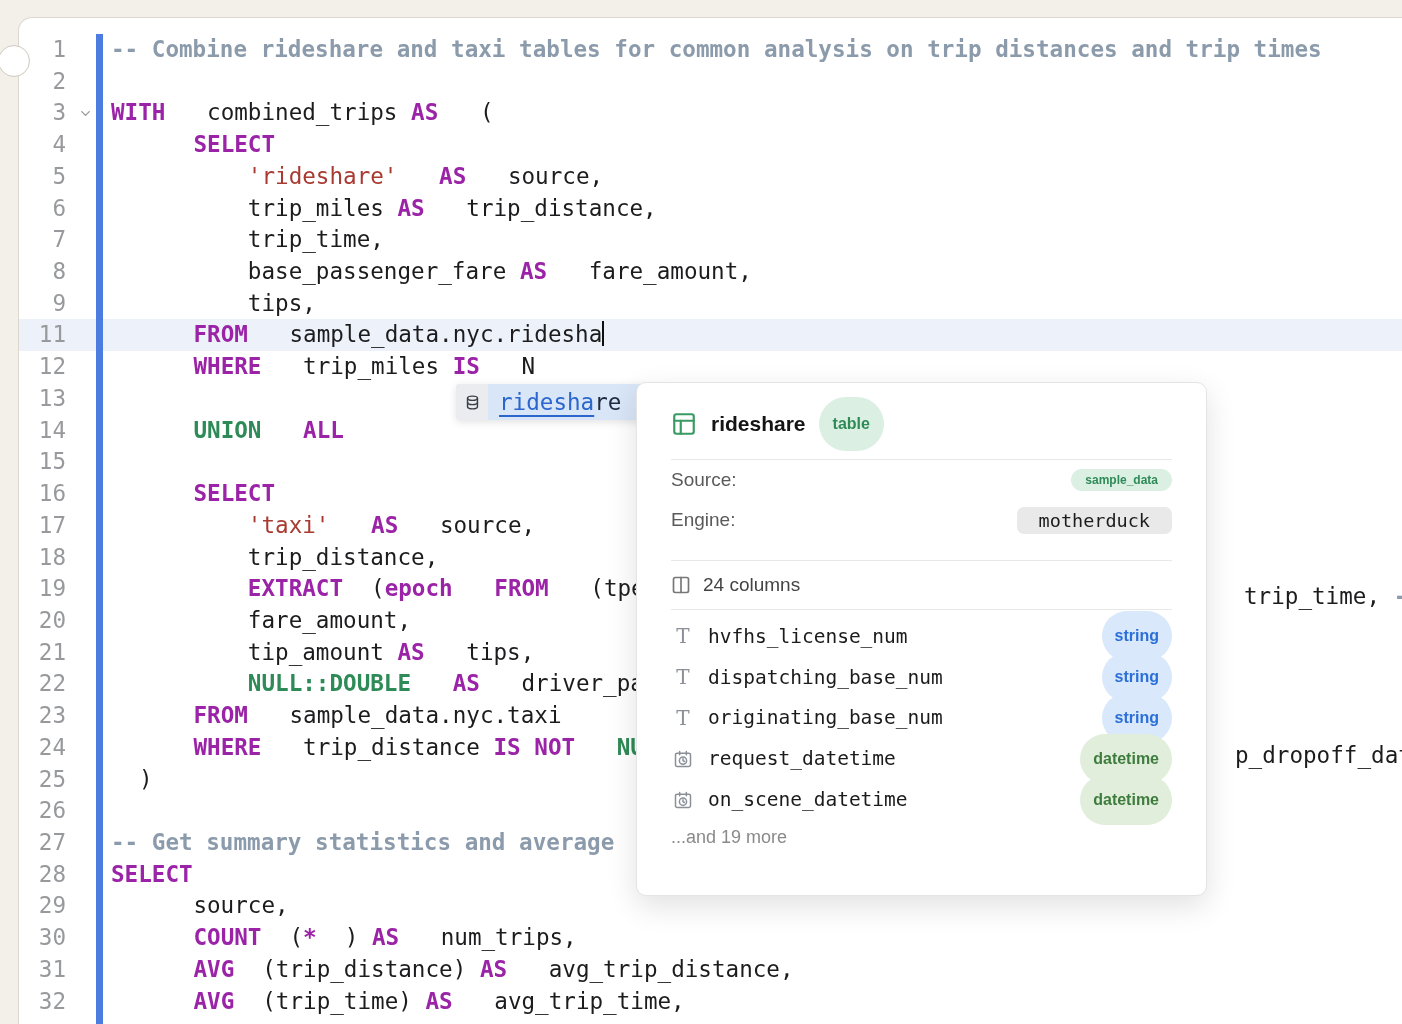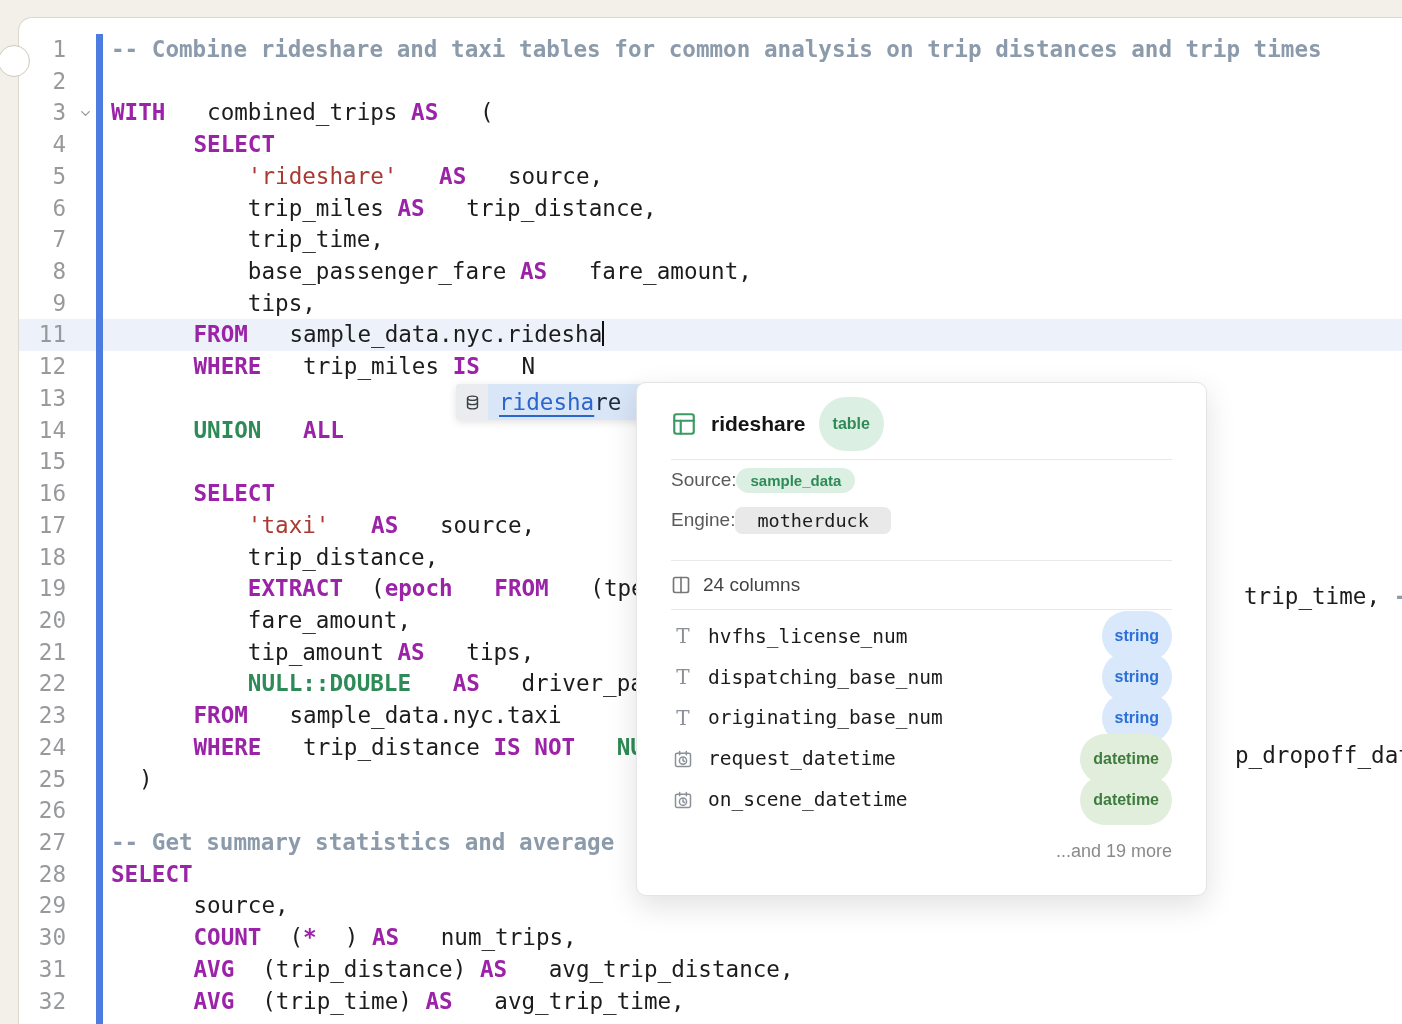--- a/index.html
+++ b/index.html
@@ -64,37 +64,37 @@
     box-shadow:0 10px 30px rgba(0,0,0,0.12);
     padding:0 34px;box-sizing:border-box;color:#141414;
   }
   .pp-header{display:flex;align-items:center;margin-top:26px;height:30px;}
   .pp-title{font-size:21px;font-weight:bold;color:#141414;margin-left:14px;}
   .pp-type-badge{
     margin-left:13px;background:#dcefe3;color:#2e8b57;font-weight:bold;font-size:16px;
     padding:18px 14px;border-radius:999px;
   }
   .pp-hr{height:1px;background:#e8e8e8;border:none;margin:20px 0 0 0;}
-  .pp-kv{display:flex;align-items:center;height:40px;}
+  .pp-kv{display:flex;align-items:center;justify-content:space-between;height:40px;}
   .pp-kv:first-of-type{margin-top:10px;}
   .pp-label{font-size:19px;color:#5a5a5a;}
-  .pill{border-radius:999px;font-size:15px;padding:4px 14px;}
+  .pill{border-radius:999px;font-size:12px;padding:4px 14px;}
   .pill-green{background:#dcefe3;color:#2e8b57;font-weight:bold;font-family:"Liberation Sans",sans-serif;}
   .pill-gray{background:#e9e9e9;color:#1c1c1c;font-family:"DejaVu Sans Mono",monospace;border-radius:7px;padding:3px 22px;font-size:18.5px;}
   .pp-count{display:flex;align-items:center;height:44px;margin-top:2px;font-size:19px;color:#444;}
   .pp-count svg{margin-right:12px;}
   .pp-cols{margin-top:6px;}
   .pp-colrow{display:flex;align-items:center;height:40.8px;}
   .pp-colicon{width:24px;flex:none;display:flex;align-items:center;justify-content:center;color:#8b9098;}
   .pp-colicon .ticon{font-family:"DejaVu Serif",serif;font-size:20px;color:#8b9098;line-height:1;}
   .pp-colname{font-family:"DejaVu Sans Mono",monospace;font-size:19.5px;color:#1b1b1b;margin-left:13px;flex:1;}
   .pp-typepill{font-size:16px;font-weight:bold;padding:16px 13px;border-radius:999px;}
   .type-string{background:#d9e8fb;color:#2b6fd8;}
   .type-datetime{background:#e1eedb;color:#3e7c3e;}
-  .pp-more{text-align:right;color:#8a8a8a;font-size:18px;margin-top:21px;}
+  .pp-more{text-align:left;color:#8a8a8a;font-size:18px;margin-top:7px;}
 </style>
 </head>
 <body>
 
 <div class="editor-card">
   <div class="partial-circle"></div>
 
   <div class="code-area">
     <div class="gutter-bar"></div>
     <div>

